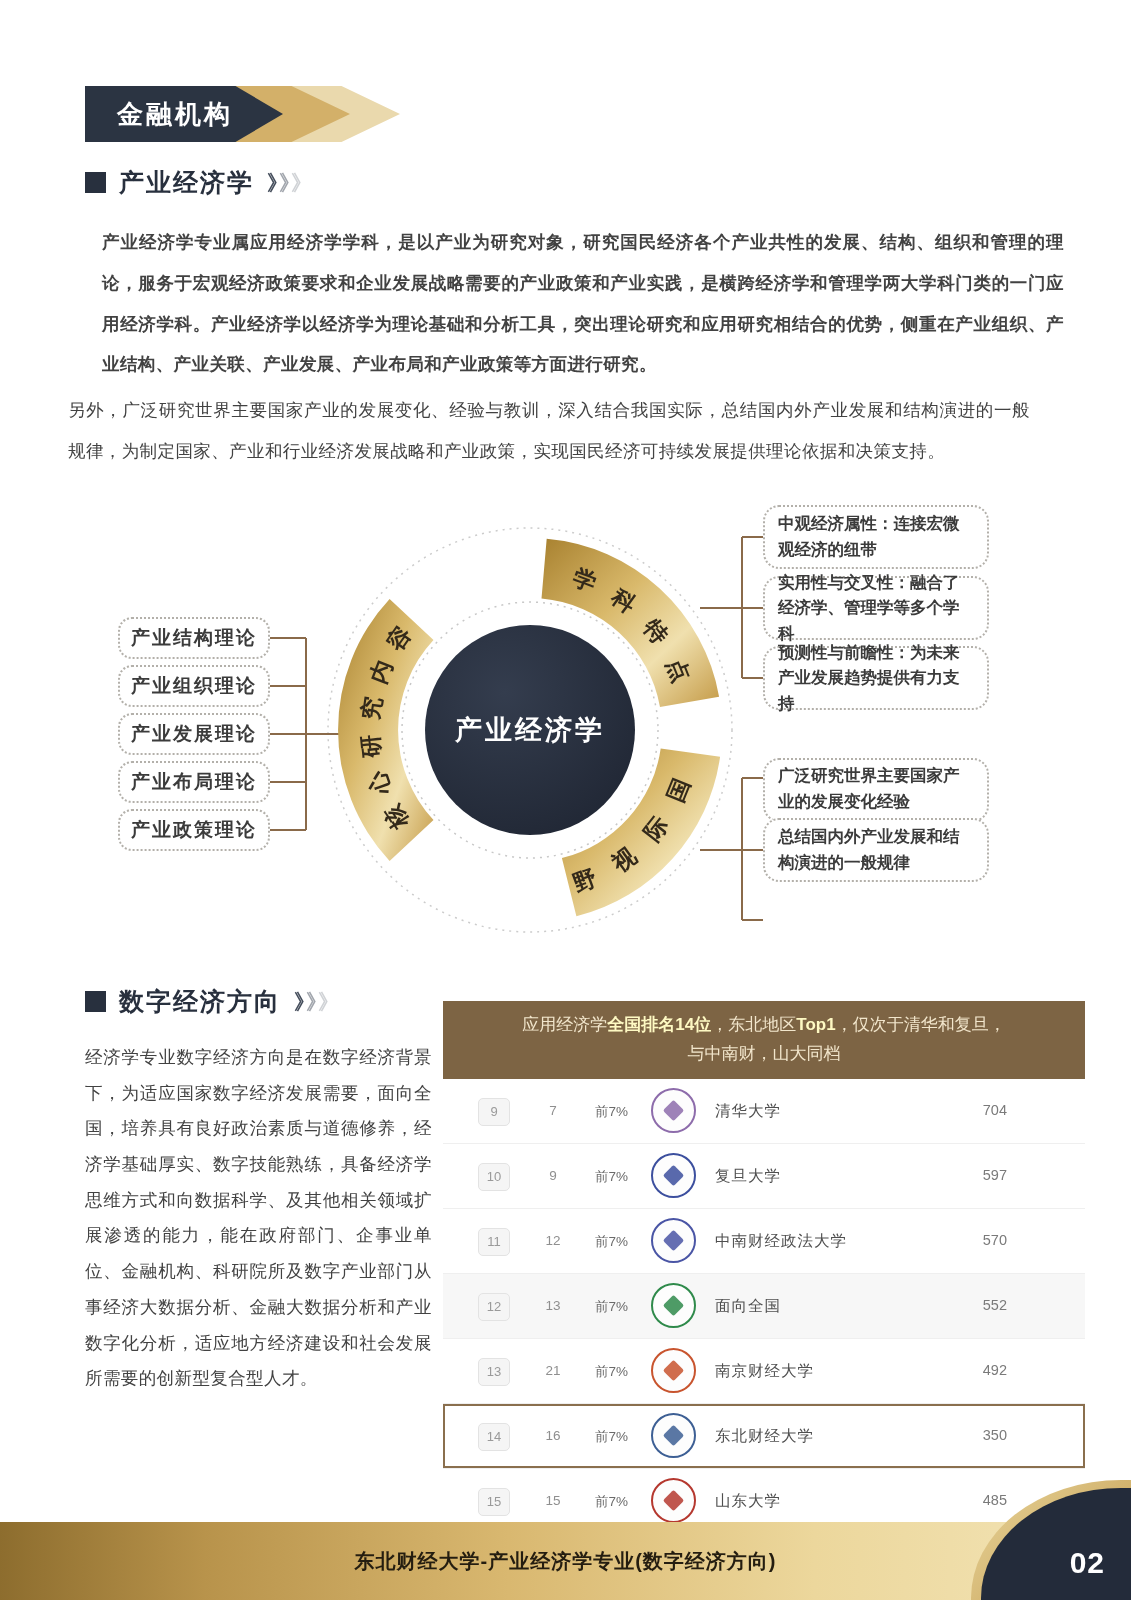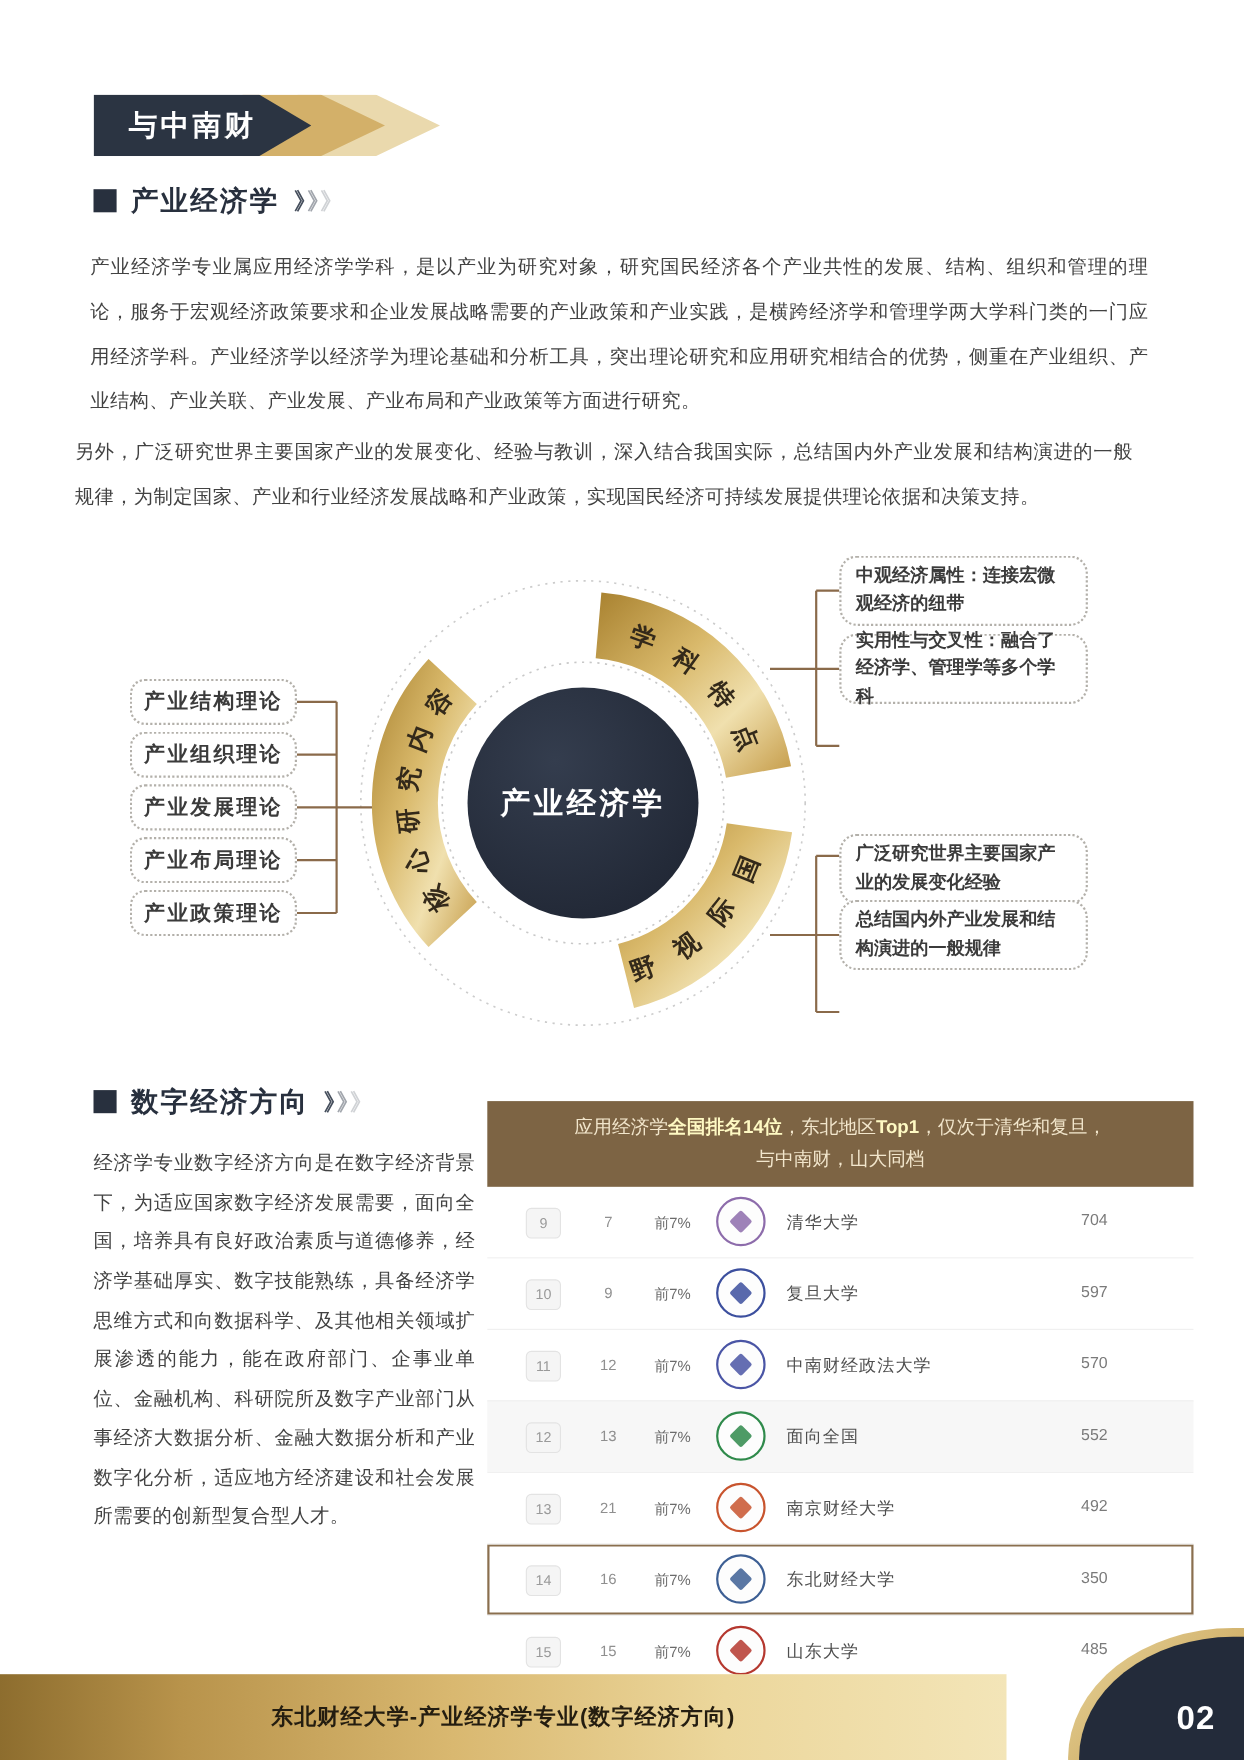--- a/index.html
+++ b/index.html
@@ -24,21 +24,21 @@
   .sec-head .sq{width:21px;height:21px;background:#28303e;}
   .sec-head .h-title{font-size:25px;font-weight:bold;color:#28303e;letter-spacing:2px;}
   .sec-head .chevs{font-size:21px;font-weight:bold;color:#454e5c;display:flex;gap:0;}
   .sec-head .chevs span:nth-child(1){opacity:1;}
   .sec-head .chevs span:nth-child(2){opacity:.5;margin-left:-9px;}
   .sec-head .chevs span:nth-child(3){opacity:.25;margin-left:-9px;}
   .sec1-head{left:85px;top:166px;}
   .sec2-head{left:85px;top:985px;}
   
   .para{position:absolute;text-align:justify;color:#424242;}
-  .p1{left:82px;top:222px;width:962px;font-size:17.5px;line-height:2.33;letter-spacing:.4px;}
+  .p1{left:102px;top:222px;width:962px;font-size:17.5px;line-height:2.33;letter-spacing:.4px;font-weight:bold;}
   .p2{left:68px;top:390px;width:962px;font-size:17.5px;line-height:2.33;letter-spacing:.4px;}
   .p3{left:85px;top:1040px;width:347px;font-size:17.5px;line-height:2.04;letter-spacing:.4px;}
   
   .diagram{position:absolute;left:0;top:490px;width:1131px;height:470px;}
   .diagram svg{position:absolute;left:0;top:0;}
   .dbox{position:absolute;border:2px dotted #b3b0aa;border-radius:12px;
     color:#3b3b3b;font-weight:600;background:#fff;box-sizing:border-box;}
   .dbox.small{width:152px;height:42px;display:flex;align-items:center;justify-content:center;
     font-size:19px;letter-spacing:2px;border-radius:14px;}
   .dbox.big{width:226px;height:64px;font-size:16.5px;line-height:1.55;
@@ -58,39 +58,39 @@
   .cell-alt{position:absolute;left:88px;top:24px;width:44px;text-align:center;
     color:#8f8f8f;font-size:13.5px;}
   .cell-pct{position:absolute;left:152px;top:24px;color:#6b6b6b;font-size:13.5px;}
   .cell-logo{position:absolute;left:208px;top:9px;width:45px;height:45px;border-radius:50%;
     border:2.5px solid #999;box-sizing:border-box;display:flex;align-items:center;justify-content:center;
     background:#fdfdfd;}
   .logo-mark{width:15px;height:15px;transform:rotate(45deg);opacity:.85;border-radius:2px;}
   .cell-name{position:absolute;left:272px;top:22px;color:#4f4f4f;font-size:15.5px;letter-spacing:1px;}
   .cell-score{position:absolute;right:78px;top:23px;color:#7a7a7a;font-size:14.5px;}
   
-  .footer{position:absolute;left:0;top:1522px;width:915px;height:78px;
+  .footer{position:absolute;left:0;top:1522px;width:1131px;height:78px;
     background:linear-gradient(90deg,#8d6d2e 0%,#b8934b 18%,#d9b870 45%,#ecd79c 72%,#f3e5b8 100%);}
   .footer-text{width:100%;text-align:center;line-height:78px;
     color:#241d10;font-weight:bold;font-size:20px;letter-spacing:1px;}
   .corner-rim{position:absolute;right:0;bottom:0;width:160px;height:120px;
     background:linear-gradient(135deg,#e8d49a,#c39c4f);border-top-left-radius:150px 118px;}
   .corner{position:absolute;right:0;bottom:0;width:150px;height:112px;
     background:#232b3a;border-top-left-radius:140px 110px;}
   .corner .pgnum{position:absolute;right:26px;bottom:20px;color:#ffffff;
     font-size:30px;font-weight:bold;letter-spacing:1px;margin-top:23px;}
   svg text{font-family:"Liberation Sans","DejaVu Sans",sans-serif;}
 </style>
 </head>
 <body>
 
 <div class="badge">
   <div class="chev pale"></div>
   <div class="chev mid"></div>
-  <div class="navy-arrow">与中南财</div>
+  <div class="navy-arrow">金融机构</div>
 </div>
 
 <div class="sec-head sec1-head">
   <div class="sq"></div>
   <div class="h-title">产业经济学</div>
   <div class="chevs">
     <span>》</span>
     <span>》</span>
     <span>》</span>
   </div>
@@ -167,20 +167,21 @@
   </svg>
 
   <div class="dbox small" style="left:118px;top:127px;">产业结构理论</div>
   <div class="dbox small" style="left:118px;top:175px;">产业组织理论</div>
   <div class="dbox small" style="left:118px;top:223px;">产业发展理论</div>
   <div class="dbox small" style="left:118px;top:271px;">产业布局理论</div>
   <div class="dbox small" style="left:118px;top:319px;">产业政策理论</div>
 
   <div class="dbox big" style="left:763px;top:15px;">中观经济属性：连接宏微观经济的纽带</div>
   <div class="dbox big" style="left:763px;top:86px;">实用性与交叉性：融合了经济学、管理学等多个学科</div>
+  <div class="dbox big" style="left:763px;top:156px;">预测性与前瞻性：为未来产业发展趋势提供有力支持</div>
 
   <div class="dbox big" style="left:763px;top:268px;font-family:Liberation Mono, monospace;">广泛研究世界主要国家产业的发展变化经验</div>
   <div class="dbox big" style="left:763px;top:328px;">总结国内外产业发展和结构演进的一般规律</div>
 </div>
 
 <div class="sec-head sec2-head">
   <div class="sq"></div>
   <div class="h-title">数字经济方向</div>
   <div class="chevs">
     <span>》</span>

